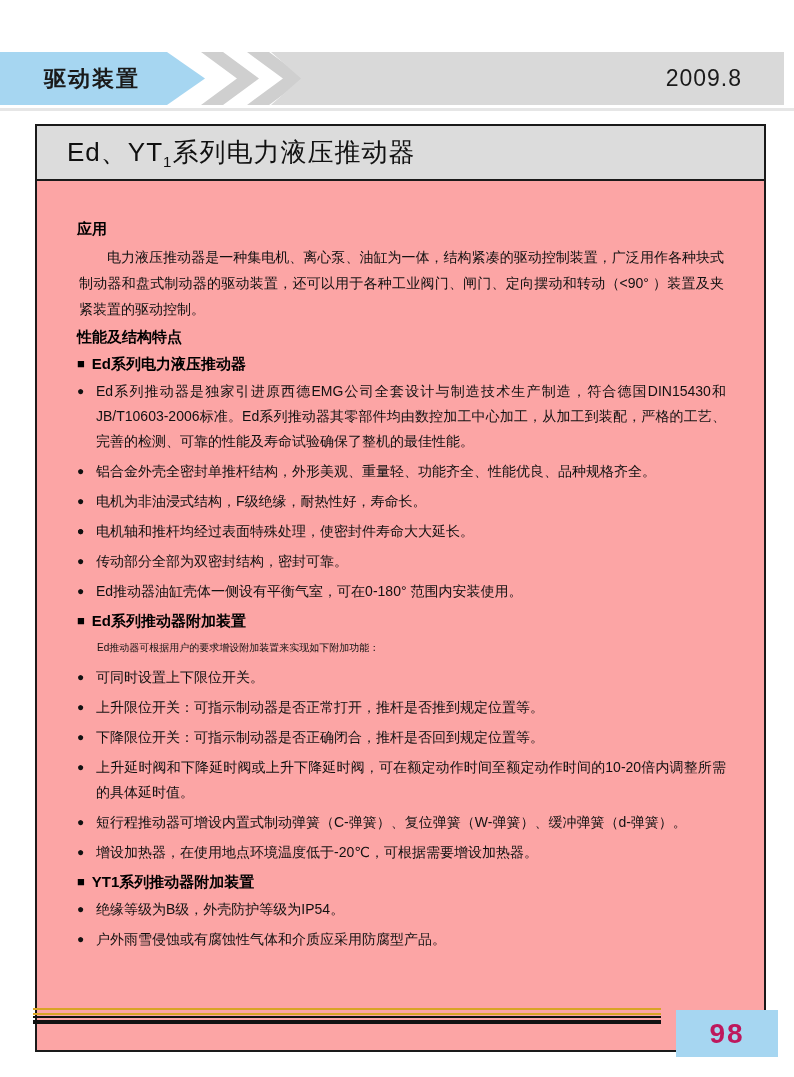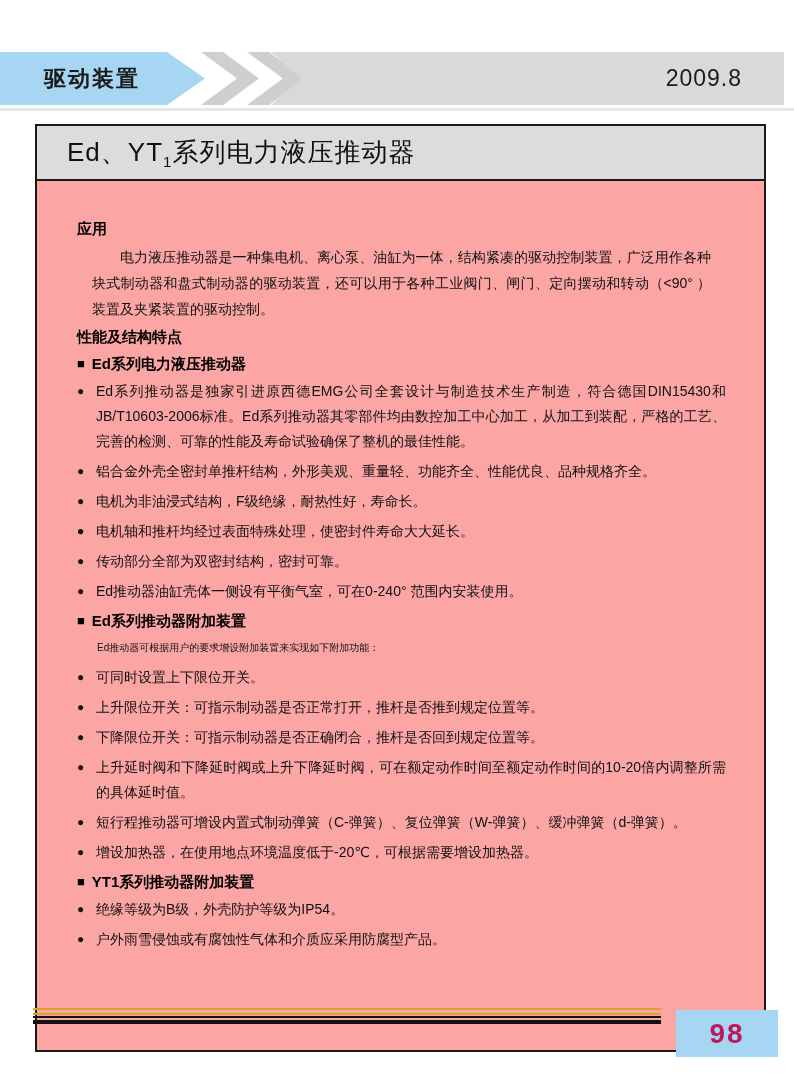--- a/index.html
+++ b/index.html
@@ -30,21 +30,21 @@
   
   .content-box{position:absolute;left:35px;top:124px;width:731px;height:928px;
     border:2px solid #1a1a1a;background:#fca5a5;overflow:hidden;}
   .title-bar{height:55px;background:var(--titlebar);border-bottom:2px solid #1a1a1a;
     display:flex;align-items:center;padding-left:30px;}
   .title-bar h1{font-size:26px;font-weight:500;letter-spacing:1px;color:#111;}
   .title-bar sub{font-size:15px;}
   .box-body{padding:36px 38px 17px 40px;}
 
   h3.sec{font-size:15px;font-weight:700;margin:3px 0 5px;color:#000;}
-  .app-para{font-size:14px;line-height:26px;text-indent:2em;text-align:justify;margin:0 15px 6px;}
+  .app-para{font-size:14px;line-height:26px;text-indent:2em;text-align:justify;margin:0 2px 6px;}
   .sub-title{font-size:15px;font-weight:700;margin:8px 0 5px;color:#000;}
   .sub-title .sq{font-size:13px;margin-right:7px;position:relative;top:-1px;}
   .sub-intro{font-size:10px;line-height:24px;text-indent:2em;margin:0 0 5px;}
   .bullet{position:relative;padding-left:19px;font-size:14px;line-height:25px;
     margin:0 0 5px;text-align:justify;}
   .bullet .dot{position:absolute;left:0;top:0;font-size:12px;line-height:25px;}
 
   
   .stripes{position:absolute;left:33px;top:1008px;width:628px;}
   .stripes .g1{height:2px;background:var(--gold);margin-bottom:3px;}
@@ -81,21 +81,21 @@
       <p class="app-para">电力液压推动器是一种集电机、离心泵、油缸为一体，结构紧凑的驱动控制装置，广泛用作各种块式制动器和盘式制动器的驱动装置，还可以用于各种工业阀门、闸门、定向摆动和转动（&lt;90° ）装置及夹紧装置的驱动控制。</p>
       <h3 class="sec">性能及结构特点</h3>
       <div>
           <div class="sub-title"><span class="sq">■</span><span>Ed系列电力液压推动器</span></div>
           <div class="bullet"><span class="dot">●</span><span>Ed系列推动器是独家引进原西德EMG公司全套设计与制造技术生产制造，符合德国DIN15430和JB/T10603-2006标准。Ed系列推动器其零部件均由数控加工中心加工，从加工到装配，严格的工艺、完善的检测、可靠的性能及寿命试验确保了整机的最佳性能。</span></div>
           <div class="bullet"><span class="dot">●</span><span>铝合金外壳全密封单推杆结构，外形美观、重量轻、功能齐全、性能优良、品种规格齐全。</span></div>
           <div class="bullet"><span class="dot">●</span><span>电机为非油浸式结构，F级绝缘，耐热性好，寿命长。</span></div>
           <div class="bullet"><span class="dot">●</span></div>
           <div class="bullet"><span class="dot">●</span><span>电机轴和推杆均经过表面特殊处理，使密封件寿命大大延长。</span></div>
           <div class="bullet"><span class="dot">●</span><span>传动部分全部为双密封结构，密封可靠。</span></div>
-          <div class="bullet"><span class="dot">●</span><span>Ed推动器油缸壳体一侧设有平衡气室，可在0-240° 范围内安装使用。</span></div>
+          <div class="bullet"><span class="dot">●</span><span>Ed推动器油缸壳体一侧设有平衡气室，可在0-180° 范围内安装使用。</span></div>
           <div class="sub-title"><span class="sq">■</span><span>Ed系列推动器附加装置</span></div>
           <p class="sub-intro">Ed推动器可根据用户的要求增设附加装置来实现如下附加功能：</p>
           <div class="bullet"><span class="dot">●</span><span>可同时设置上下限位开关。</span></div>
           <div class="bullet"><span class="dot">●</span><span>上升限位开关：可指示制动器是否正常打开，推杆是否推到规定位置等。</span></div>
           <div class="bullet"><span class="dot">●</span><span>下降限位开关：可指示制动器是否正确闭合，推杆是否回到规定位置等。</span></div>
           <div class="bullet"><span class="dot">●</span><span>上升延时阀和下降延时阀或上升下降延时阀，可在额定动作时间至额定动作时间的10-20倍内调整所需的具体延时值。</span></div>
           <div class="bullet"><span class="dot">●</span><span>短行程推动器可增设内置式制动弹簧（C-弹簧）、复位弹簧（W-弹簧）、缓冲弹簧（d-弹簧）。</span></div>
           <div class="bullet"><span class="dot">●</span><span>增设加热器，在使用地点环境温度低于-20℃，可根据需要增设加热器。</span></div>
           <div class="sub-title"><span class="sq">■</span><span>YT1系列推动器附加装置</span></div>
           <div class="bullet"><span class="dot">●</span><span>绝缘等级为B级，外壳防护等级为IP54。</span></div>

